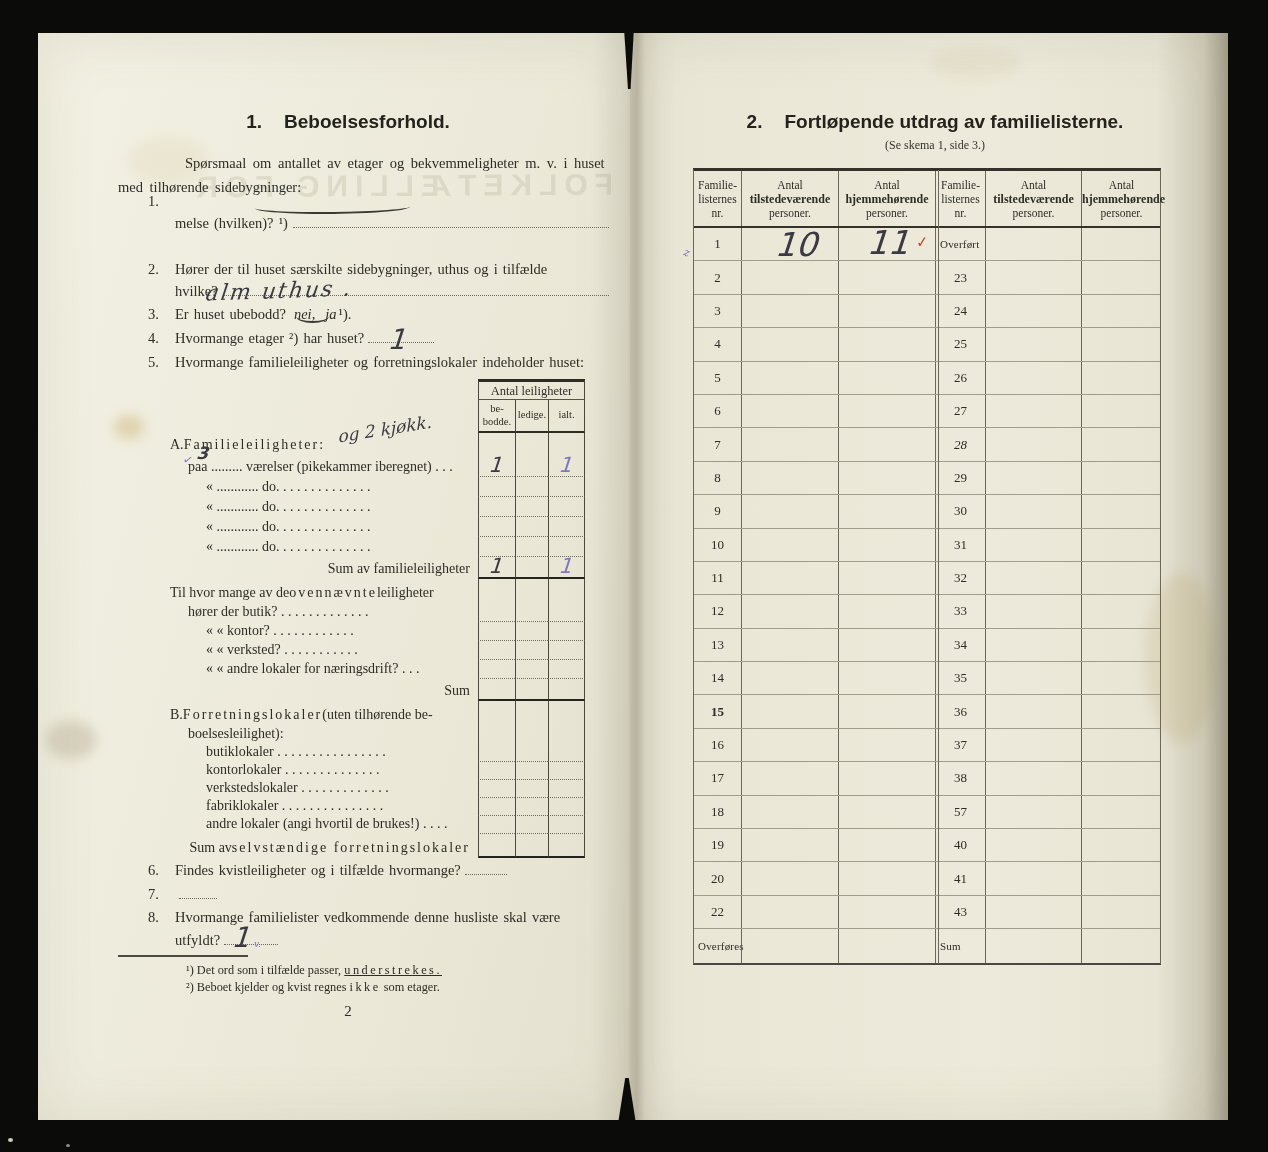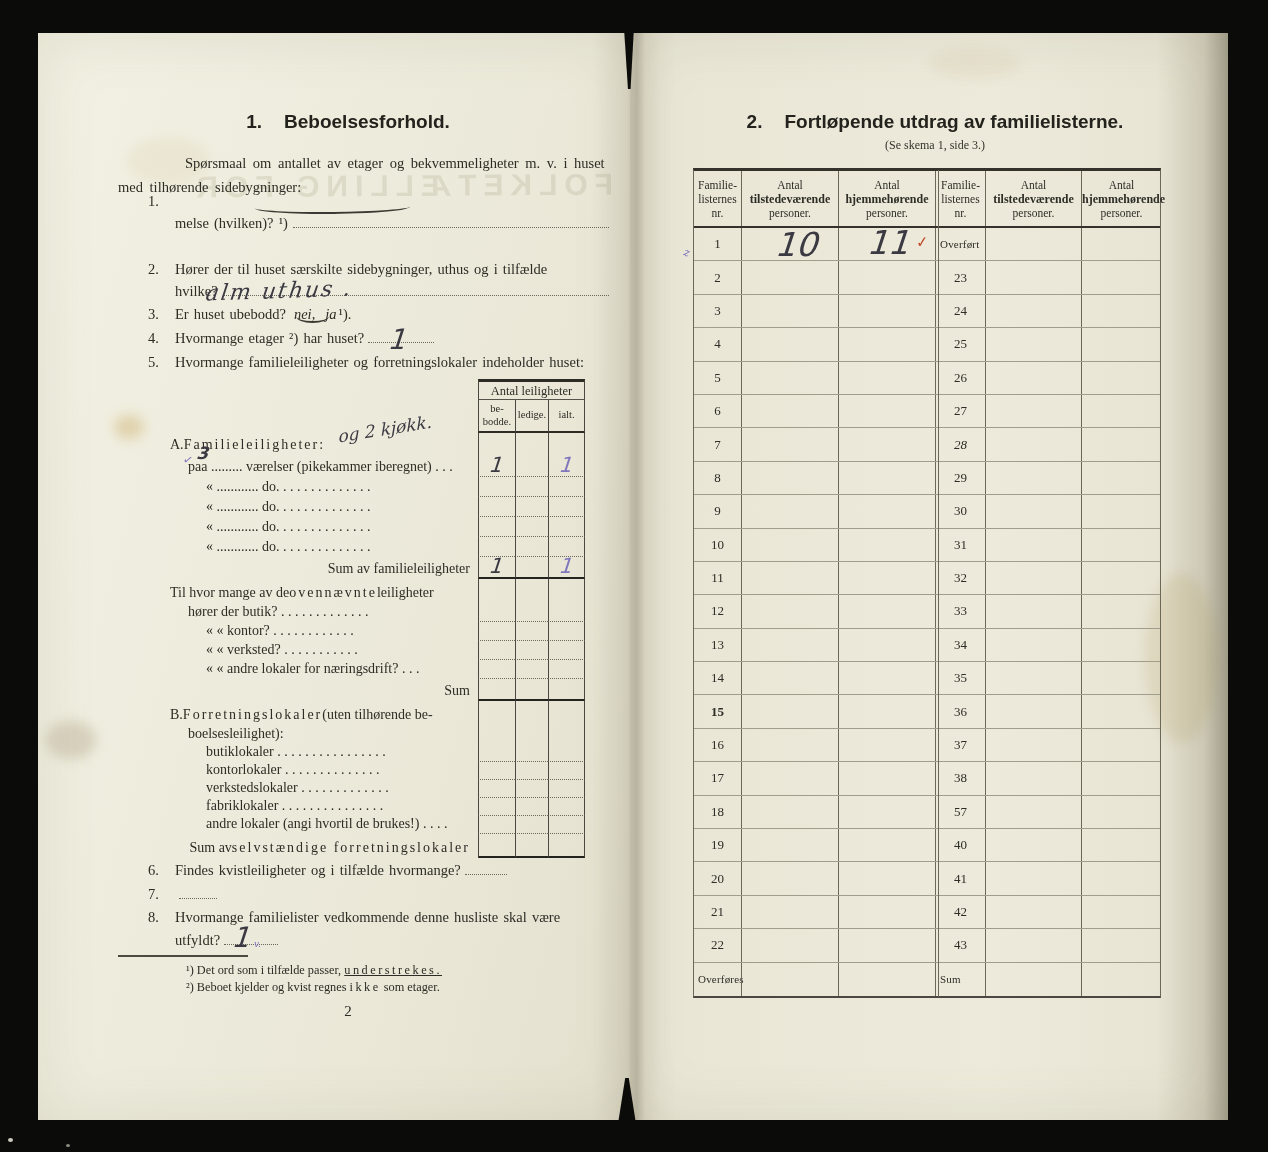--- a/index.html
+++ b/index.html
@@ -658,28 +658,20 @@
             </div>
             <div class="rrow">
               <div class="rc num" style="width: 47px;">20</div>
               <div class="rc" style="width: 97px;"></div>
               <div class="rc" style="width: 97px;"></div>
               <div class="rc dbl num" style="width: 50px;">41</div>
               <div class="rc" style="width: 96px;"></div>
               <div class="rc" style="width: 80px;"></div>
             </div>
             <div class="rrow">
-              <div class="rc num" style="width: 47px;">21</div>
-              <div class="rc" style="width: 97px;"></div>
-              <div class="rc" style="width: 97px;"></div>
-              <div class="rc dbl num" style="width: 50px;">42</div>
-              <div class="rc" style="width: 96px;"></div>
-              <div class="rc" style="width: 80px;"></div>
-            </div>
-            <div class="rrow">
               <div class="rc num" style="width: 47px;">22</div>
               <div class="rc" style="width: 97px;"></div>
               <div class="rc" style="width: 97px;"></div>
               <div class="rc dbl num" style="width: 50px;">43</div>
               <div class="rc" style="width: 96px;"></div>
               <div class="rc" style="width: 80px;"></div>
             </div>
             <div class="rrow">
               <div class="rc txt" style="width: 47px;">Overføres</div>
               <div class="rc" style="width: 97px;"></div>

